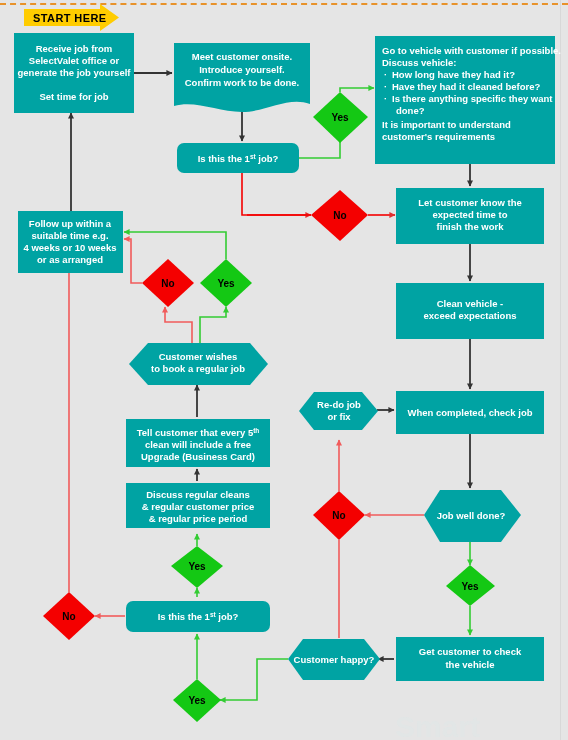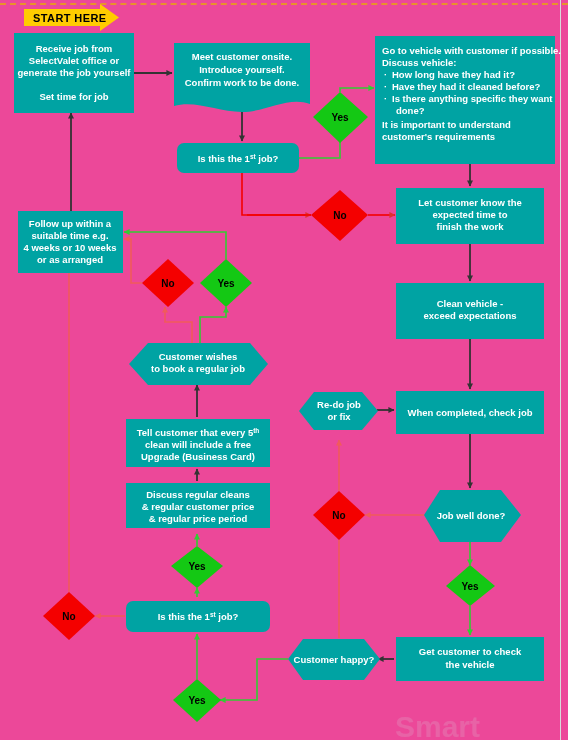--- a/index.html
+++ b/index.html
@@ -7,21 +7,21 @@
     padding: 0;
     background: #ffffff;
   }
   body {
     font-family: "Liberation Sans", sans-serif;
   }
   #page {
     position: relative;
     width: 568px;
     height: 740px;
-    background: #ec4899;
+    background: #e5e5e5;
     overflow: hidden;
   }
   #top-rule {
     position: absolute;
     left: 0; top: 3px;
     width: 568px; height: 0;
     border-top: 2px dashed #E8922A;
   }
   #right-rule {
     position: absolute;

